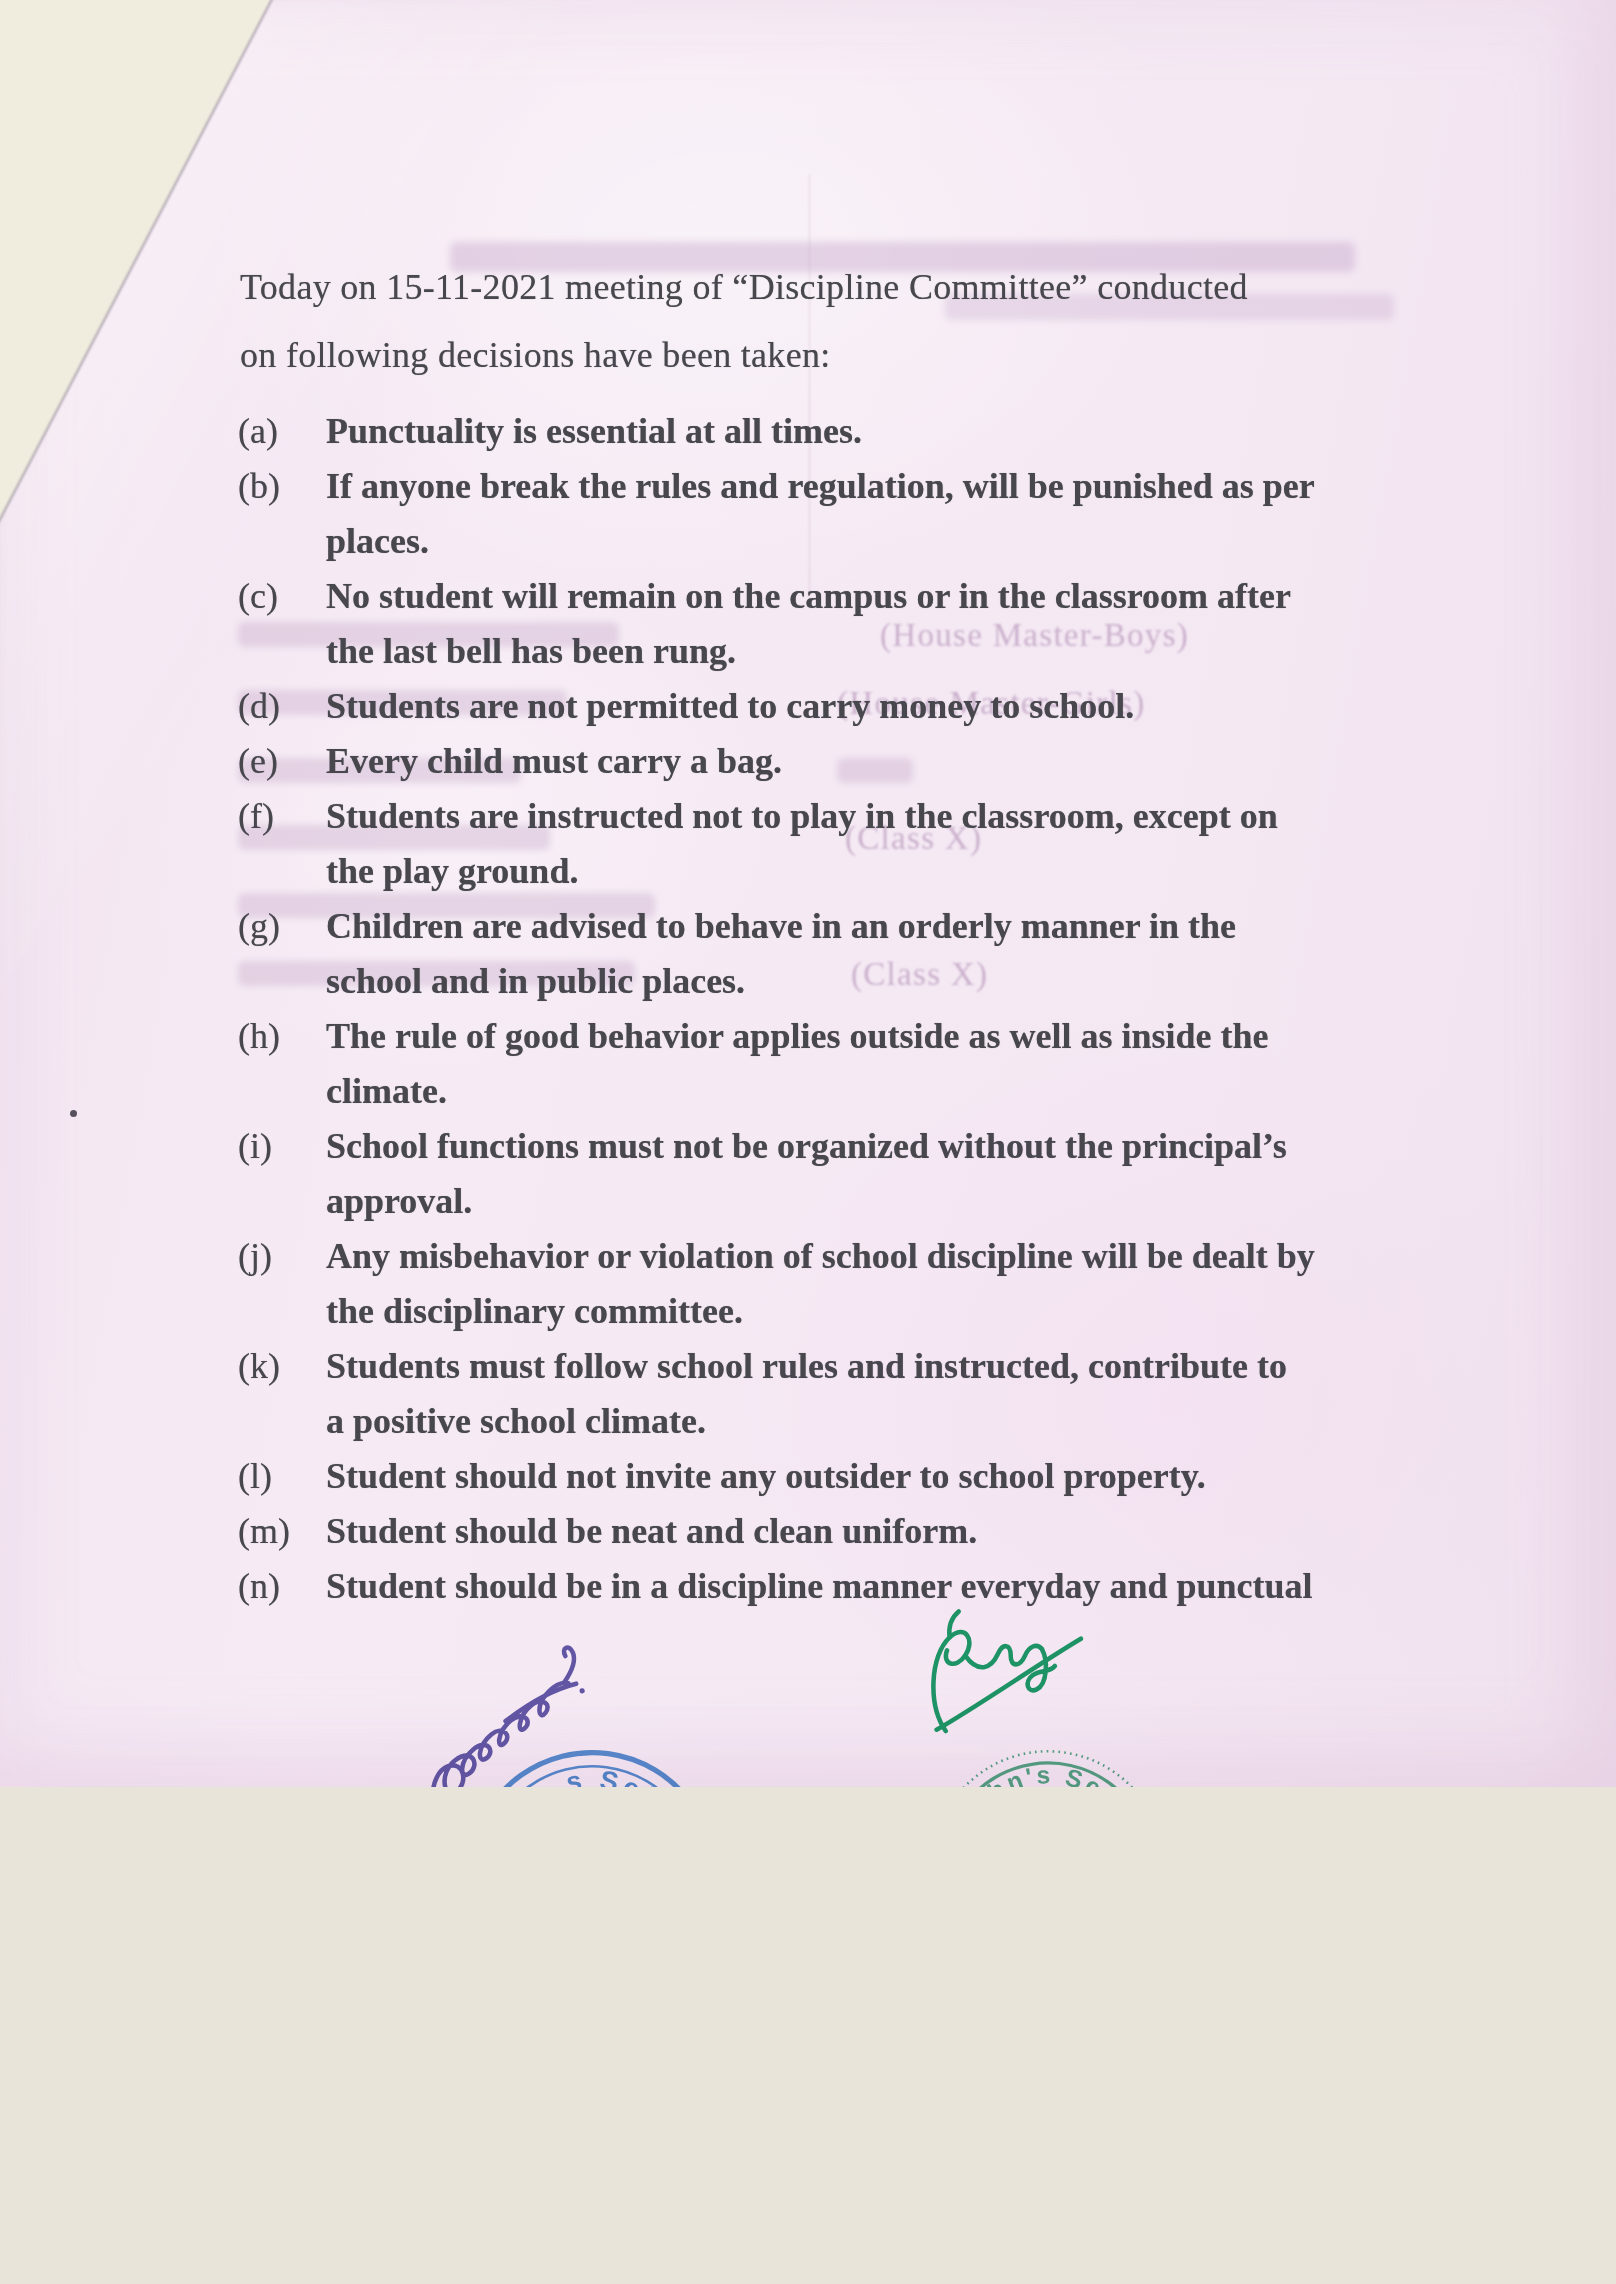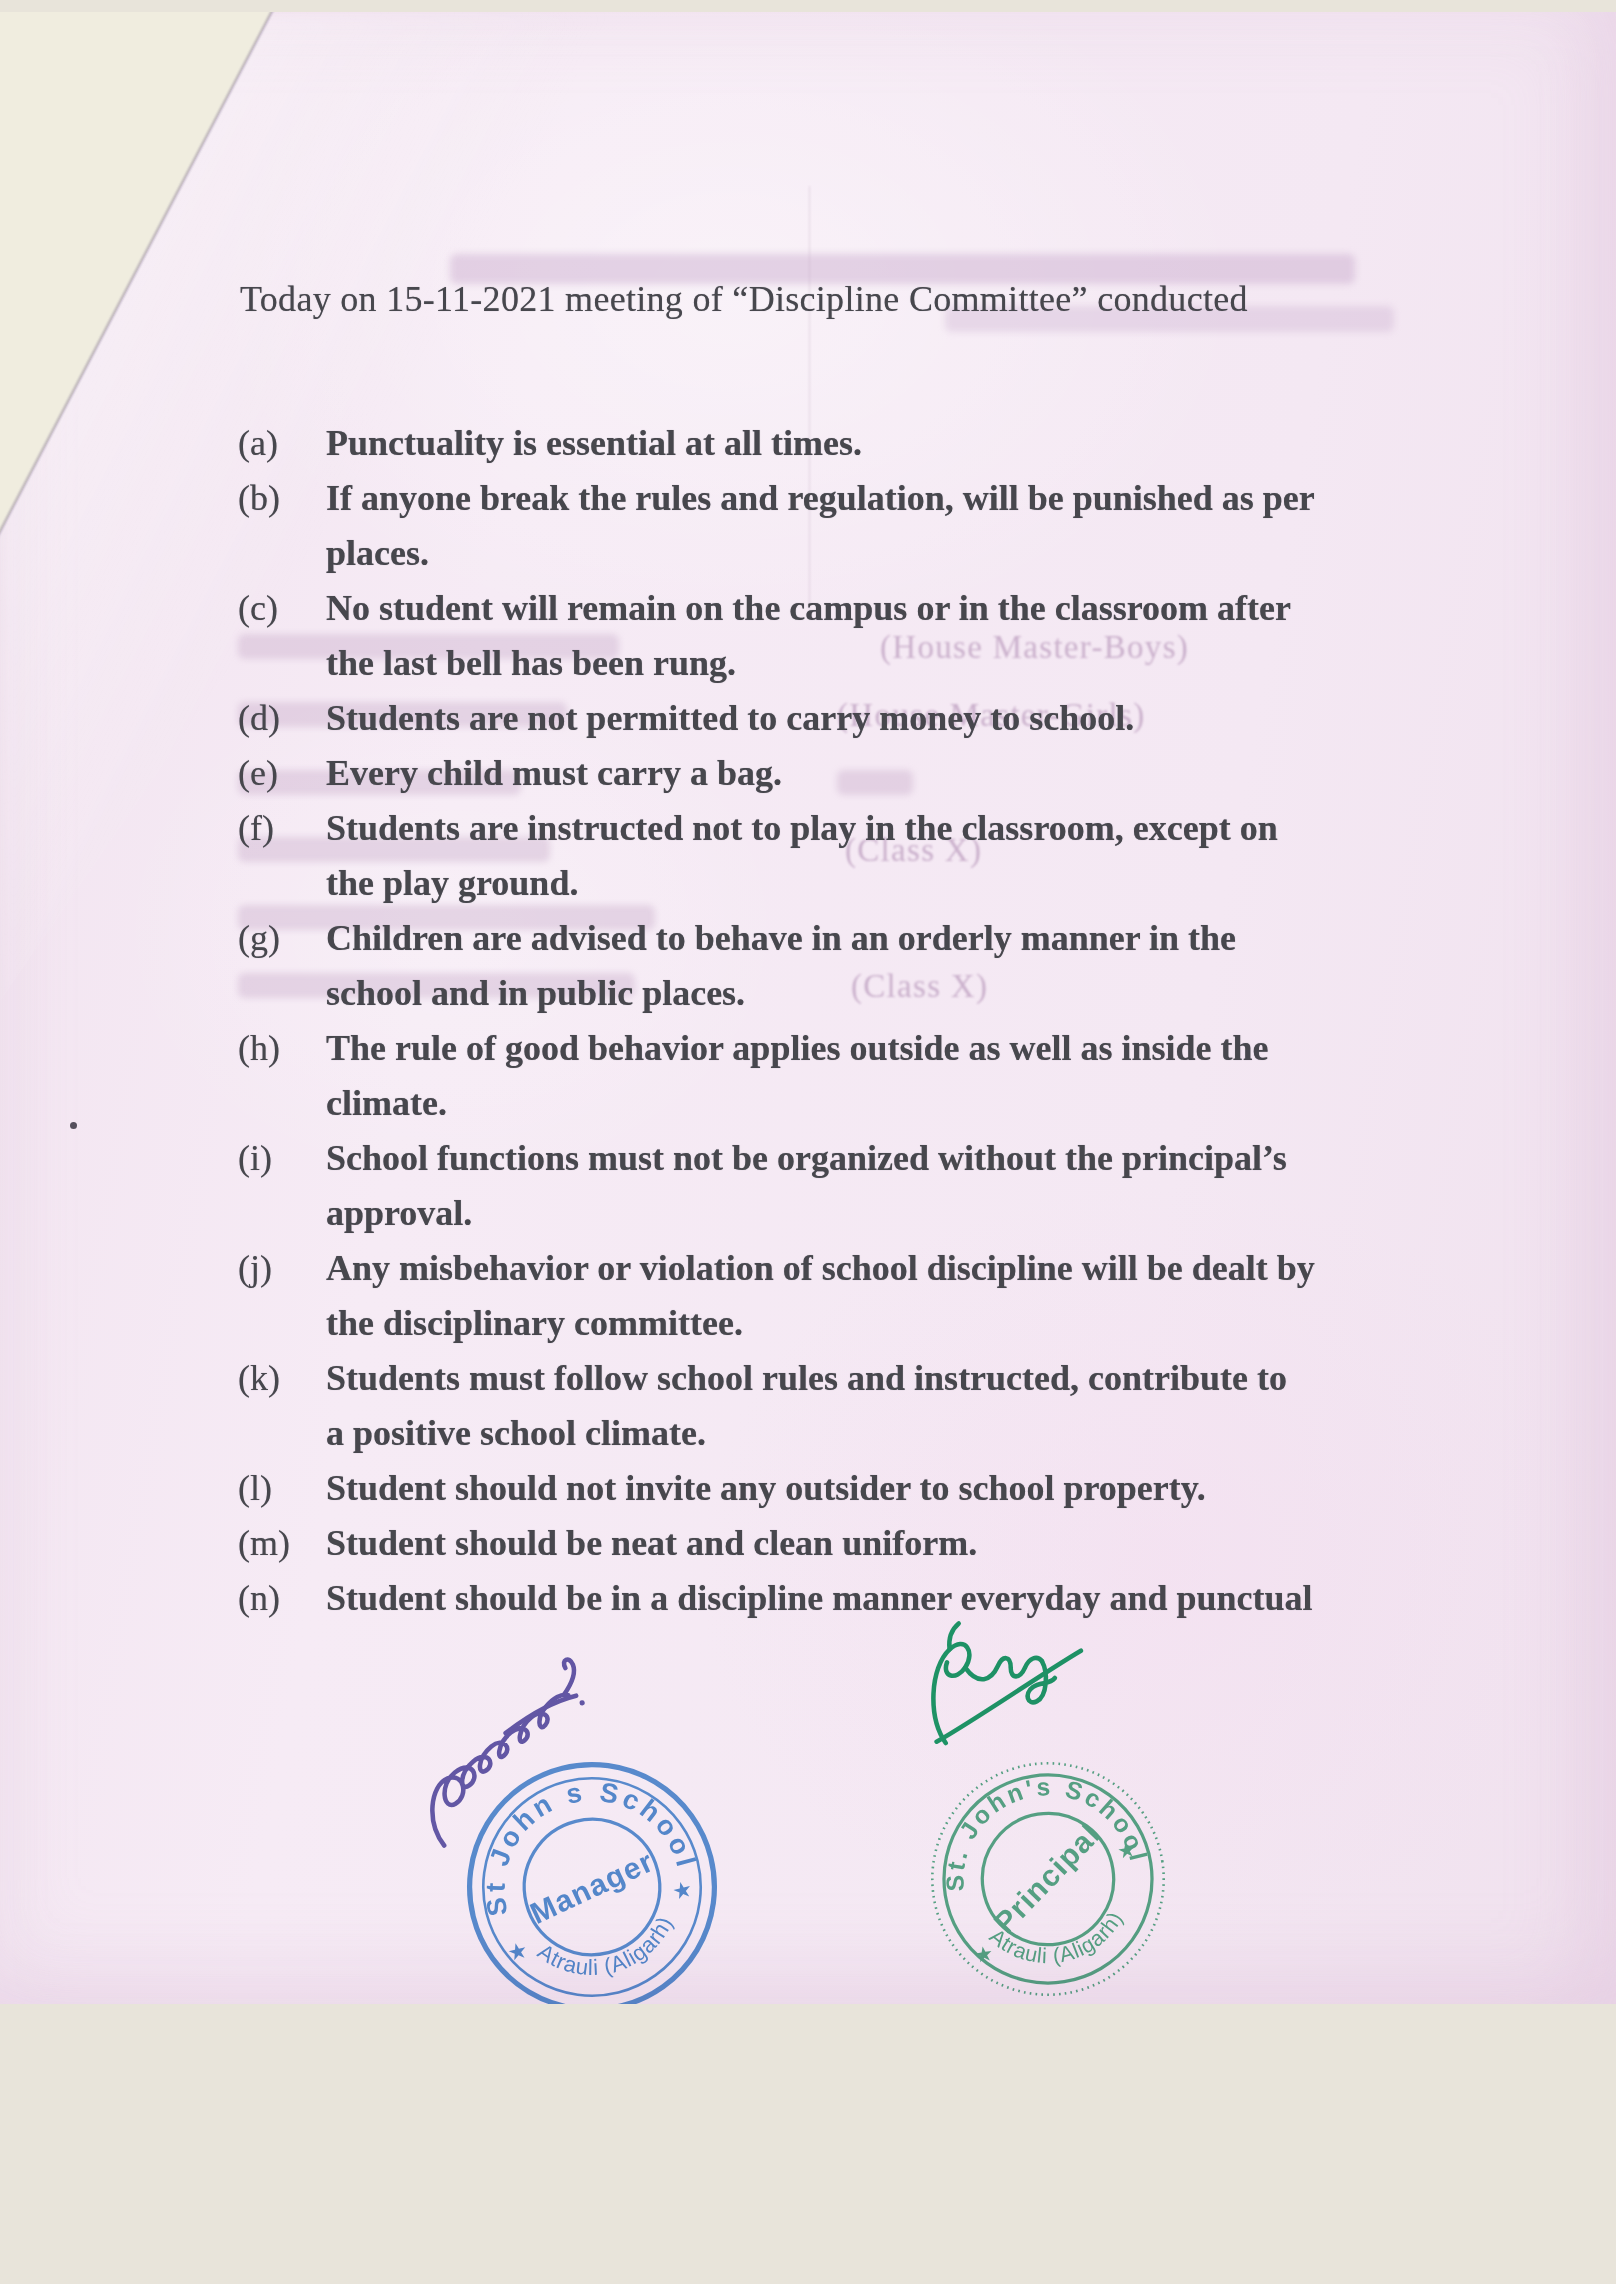--- a/index.html
+++ b/index.html
@@ -1,24 +1,23 @@
 <!DOCTYPE html>
 <html style="font-size:10.4px"><head>
 <meta charset="utf-8">
 <style>
   html,body{margin:0;padding:0;background:#e8e4da;}
   .page{
-    position:relative;width:1617px;height:1992px;overflow:hidden;
+    position:relative;width:1617px;height:1787px;overflow:hidden;
     font-family:"Liberation Serif",serif;
     background:
       radial-gradient(846px 586px at 45% 14%, rgba(255,255,255,.38), transparent 62%),
       radial-gradient(586px 456px at 28% 46%, rgba(255,255,255,.22), transparent 60%),
       radial-gradient(716px 586px at 72% 78%, rgba(243,220,239,.45), transparent 65%),
       linear-gradient(100deg,#f2e4f0,#f6ebf5 30%,#f4e8f3 70%,#f0e1ee);
-    margin-top: 12px;
   }
   .page::after{
     content:"";position:absolute;inset:0;pointer-events:none;
     box-shadow:inset -33px 0 78px rgba(215,175,210,.25), inset 0 -33px 78px rgba(220,185,215,.22), inset 0 19.5px 59px rgba(255,255,255,.25);
   }
   
   .corner{position:absolute;left:0;top:0;width:338px;height:599px;
     clip-path:polygon(0 0,272px 0,0 521px);background:#f0eddf;z-index:5;}
   .corner-edge{position:absolute;left:272px;top:-2.6px;width:2px;height:598px;
     transform-origin:0 0;transform:rotate(27.6deg);background:rgba(118,104,138,.55);
@@ -90,20 +89,21 @@
         <div class="ghost-bar" style="left: 238px; top: 825px; width: 312px;"></div>
         <span class="ghost-role" style="left: 845px; top: 820px;">(Class X)</span>
         <div class="ghost-bar" style="left: 238px; top: 893px; width: 417px;"></div>
         <div class="ghost-bar" style="left: 238px; top: 961px; width: 397px;"></div>
         <span class="ghost-role" style="left: 851px; top: 956px;">(Class X)</span>
       </div>
   </div>
 
   <div class="intro">
     <div>Today on 15-11-2021 meeting of “Discipline Committee” conducted</div>
+    <div>on following decisions have been taken:</div>
   </div>
 
   <div class="items" id="items">
       <div class="item">
         <span class="lbl">(a)</span>
         <div class="txt">
           <div class="ln">Punctuality is essential at all times.</div>
         </div>
       </div>
       <div class="item">

